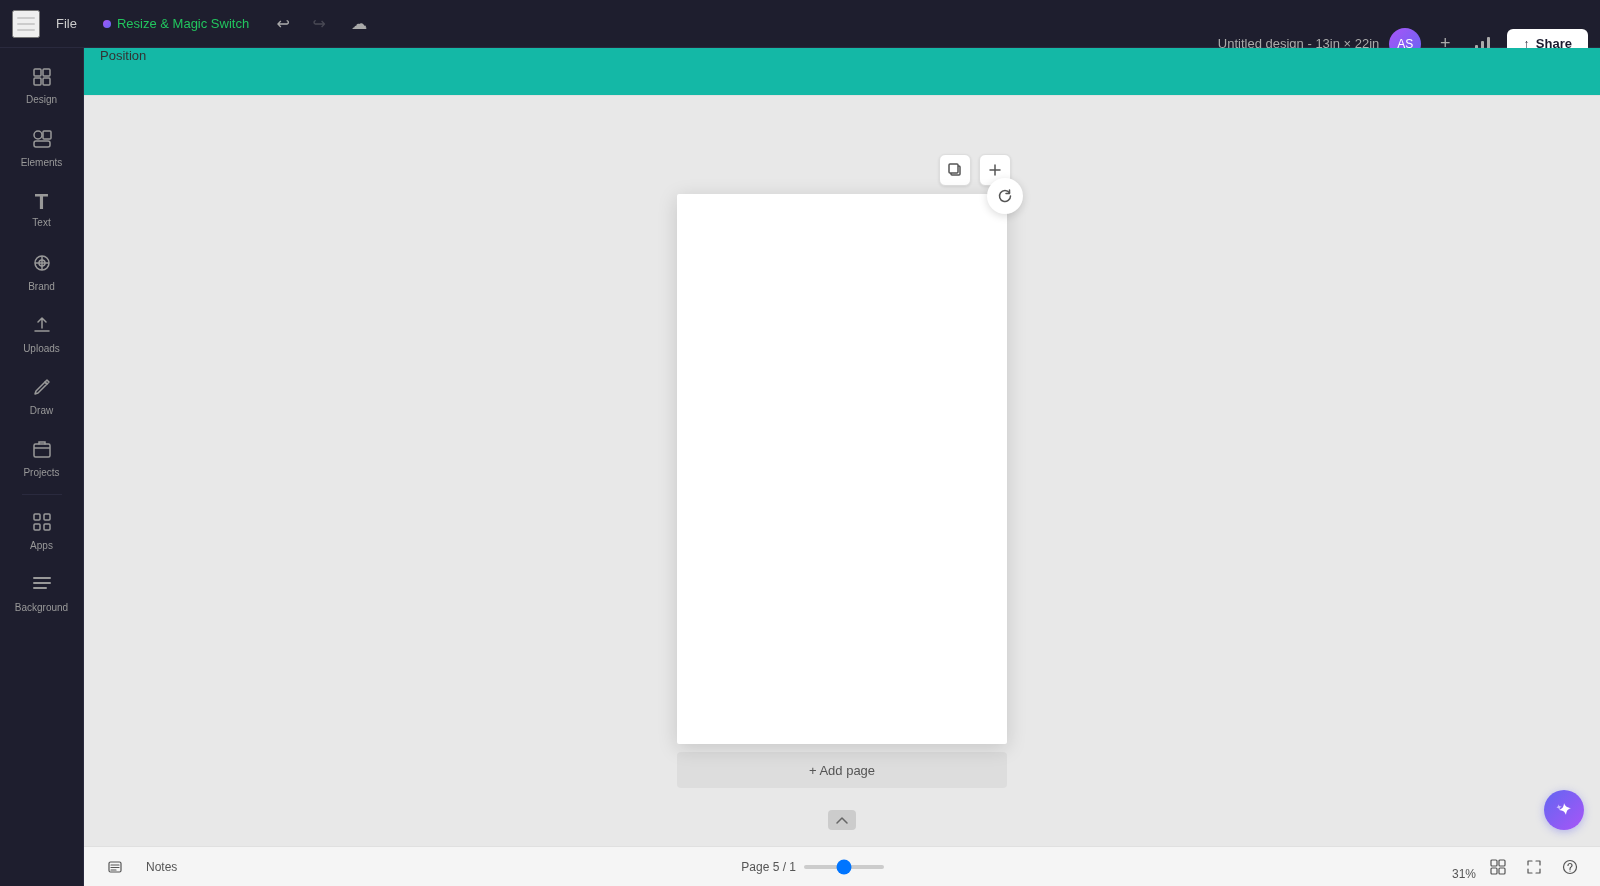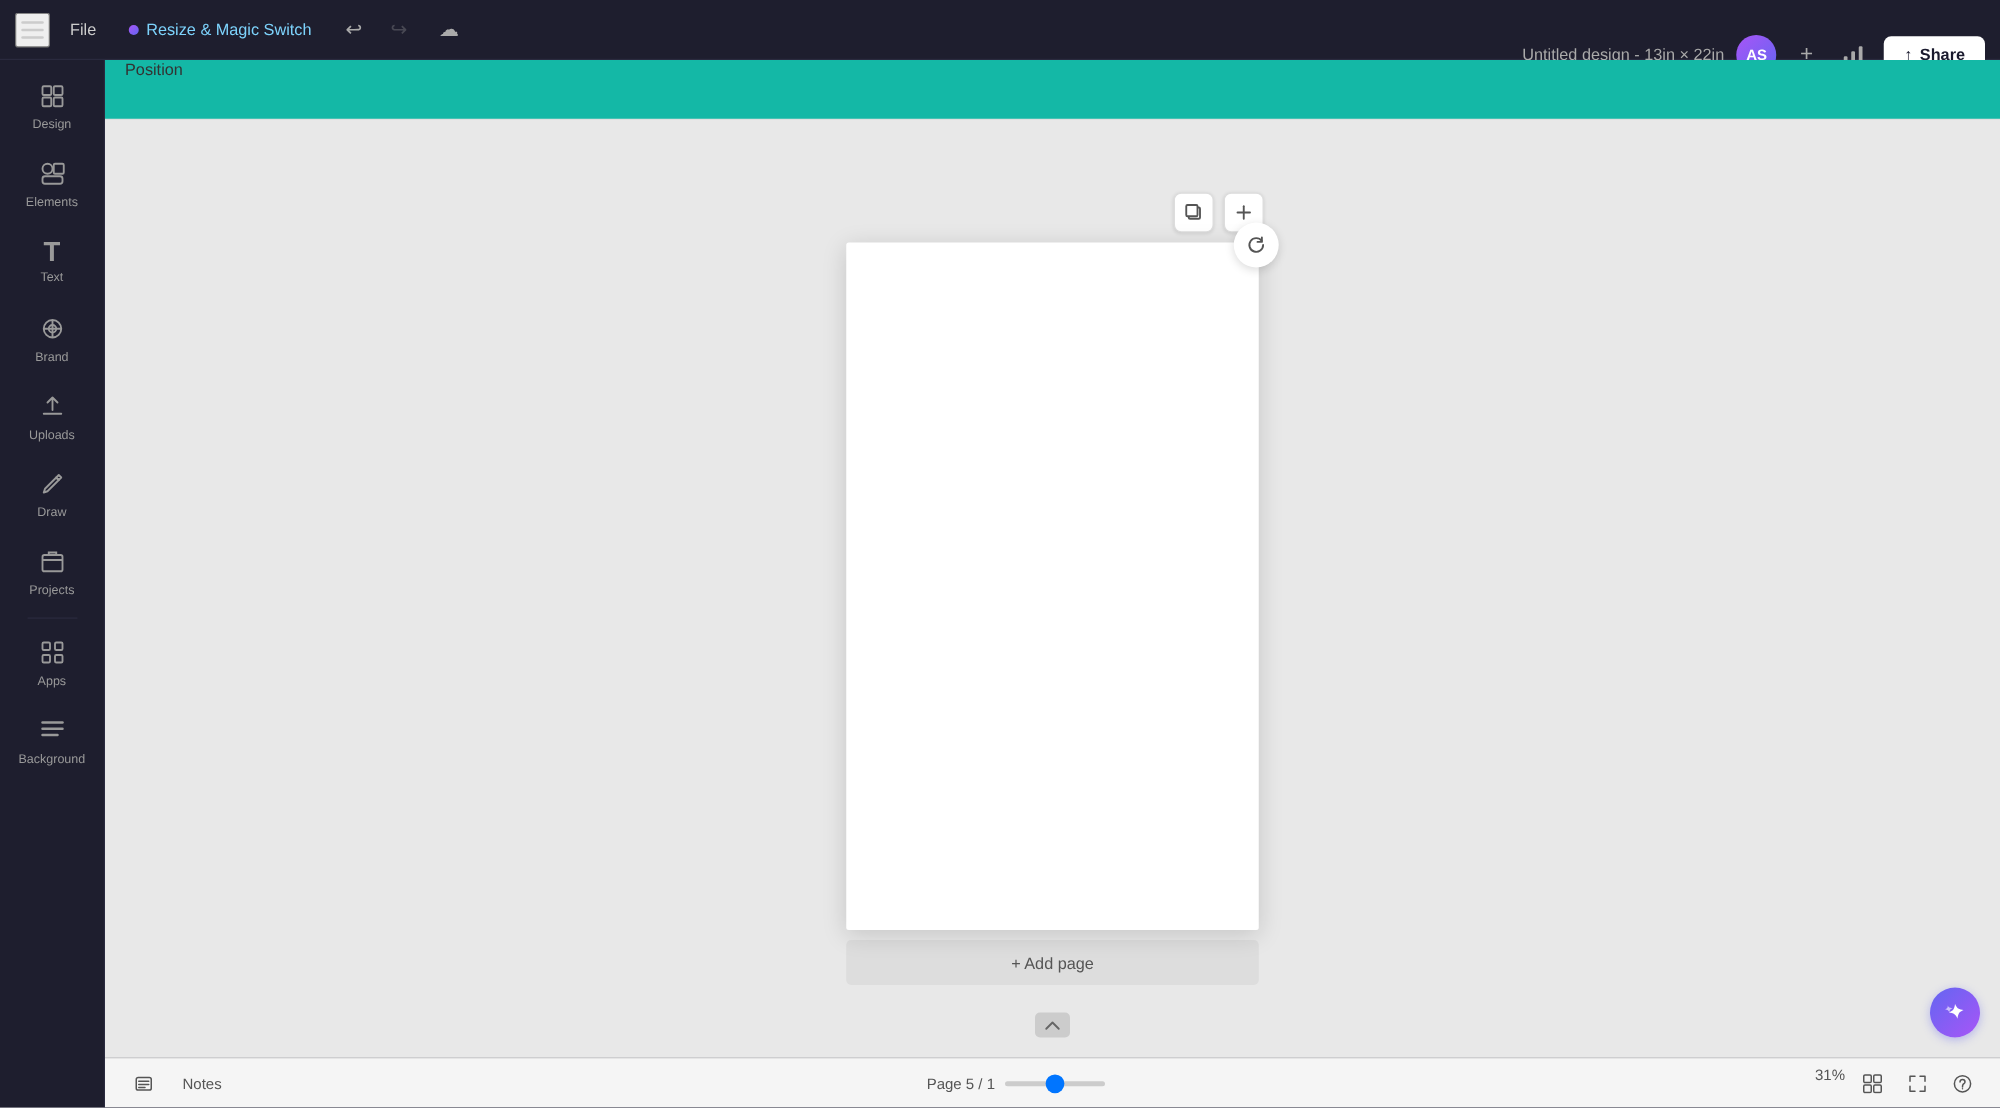--- a/index.html
+++ b/index.html
@@ -39,21 +39,21 @@
       padding: 4px 8px;
       border-radius: 4px;
     }
     .resize-btn {
       display: flex;
       align-items: center;
       gap: 6px;
       background: none;
       border: none;
       cursor: pointer;
-      color: #7dd3fc;
+      color: #22c55e;
       font-size: 13px;
       padding: 4px 10px;
       border-radius: 4px;
     }
     .dot-icon {
       width: 8px; height: 8px;
       background: linear-gradient(135deg, #a855f7, #6366f1);
       border-radius: 50%;
     }
     .undo-redo {
@@ -84,21 +84,21 @@
     }
     .design-title {
       color: #aaa;
       font-size: 13px;
     }
     .avatar-btn {
       width: 32px; height: 32px;
       background: linear-gradient(135deg, #a855f7, #6366f1);
       border-radius: 50%;
       display: flex; align-items: center; justify-content: center;
-      color: white; font-size: 12px; font-weight: 700;
+      color: white; font-size: 12px; font-weight: 400;
       cursor: pointer; border: none;
     }
     .plus-btn {
       width: 28px; height: 28px;
       background: none; border: none;
       color: #aaa; font-size: 18px;
       cursor: pointer;
       display: flex; align-items: center; justify-content: center;
       border-radius: 4px;
     }
@@ -305,21 +305,21 @@
     .page-slider {
       width: 80px;
       height: 4px;
       -webkit-appearance: none;
       background: #ccc;
       border-radius: 2px;
       cursor: pointer;
     }
     .bottombar-right {
       display: flex;
-      align-items: flex-start;
+      align-items: flex-end;
       gap: 8px;
     }
     .zoom-label {
       font-size: 12px;
       color: #555;
       min-width: 36px;
       text-align: right;
     }
     .bottom-icon-btn {
       width: 28px; height: 28px;

